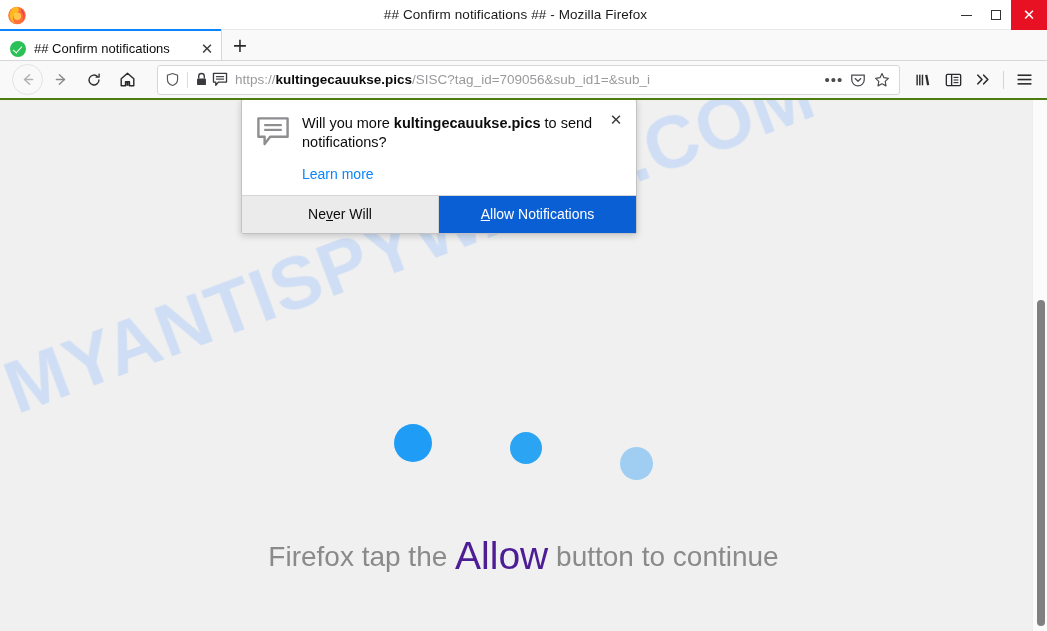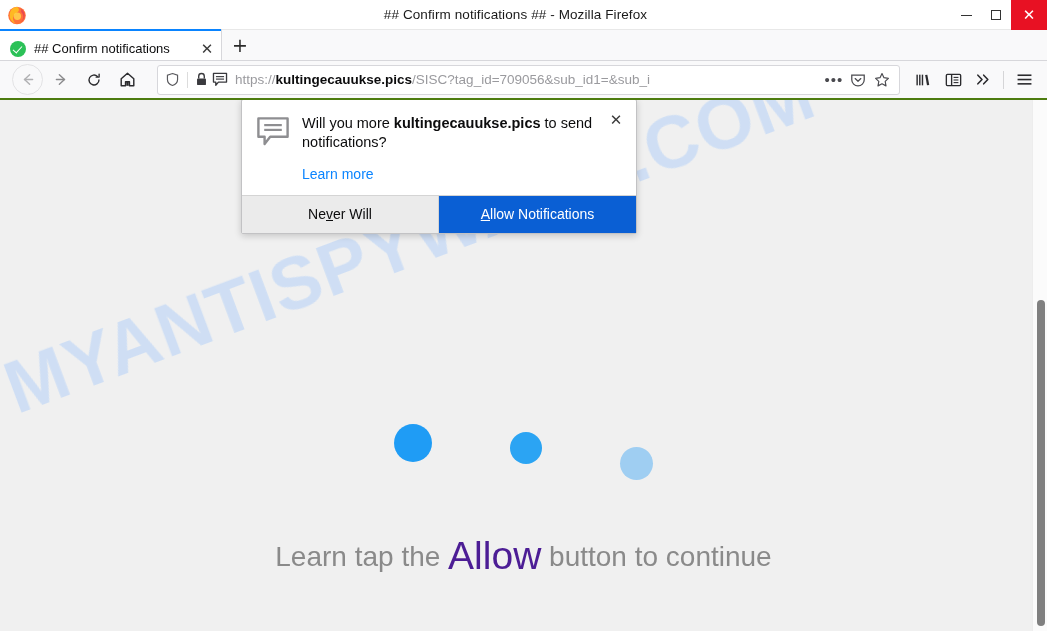--- a/index.html
+++ b/index.html
@@ -491,21 +491,21 @@
 
     <div id="watermark">MYANTISPYWARE.COM</div>
 
     <div id="loader-dots">
       <span class="dot" id="dot-1"></span>
       <span class="dot" id="dot-2"></span>
       <span class="dot" id="dot-3"></span>
     </div>
 
     <div id="tap-message">
-      <span>Learn tap the </span><span class="emph">Allow</span><span> button to continue</span>
+      <span>Firefox tap the </span><span class="emph">Allow</span><span> button to continue</span>
     </div>
 
     <div id="content-scrollbar">
       <div id="scroll-thumb"></div>
     </div>
 
     <div id="permission-popup" style="top:-1px;">
 
       <div id="popup-body">
         <div id="popup-icon">

